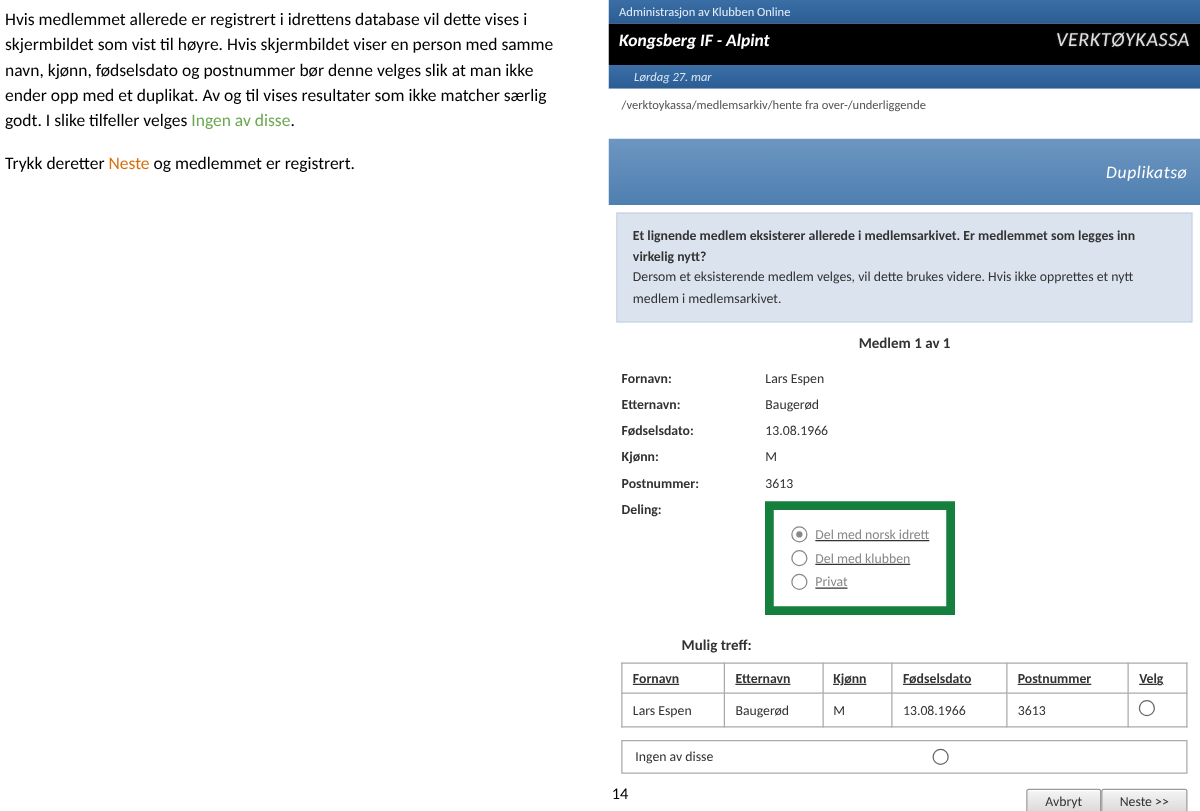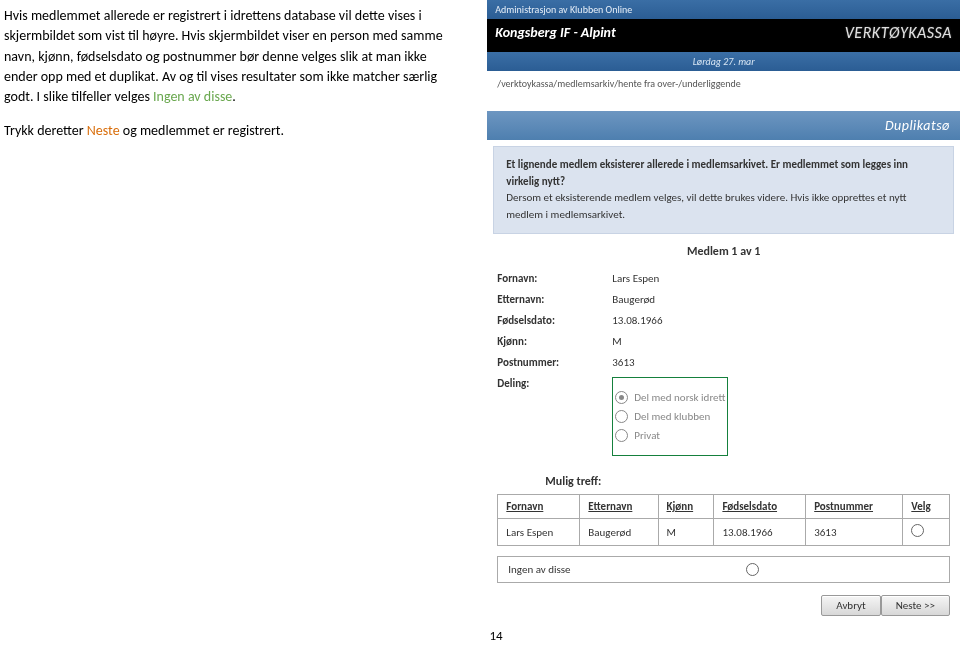--- a/index.html
+++ b/index.html
@@ -56,38 +56,38 @@
     color: #e0e0e0;
     font-size: 16px;
     font-style: italic;
     letter-spacing: 0.5px;
     text-shadow: 0 0 2px #444;
   }
   .date-bar {
     background: linear-gradient(#3b6fa6,#2b5d94);
     color: #d8e6f4;
     font-size: 10px;
-    padding: 3px 0;
-    text-align: center;
+    padding: 3px 20px;
+    text-align: left;
     font-style: italic;
   }
   .crumb-line {
     background: #fff;
     padding: 6px 10px 20px 10px;
     color: #555;
     font-size: 10px;
     border-bottom: 1px solid #fff;
   }
   .title-bar {
     background: linear-gradient(#6d96c1,#4e7faf);
     color: #fff;
     font-style: italic;
     font-size: 14px;
     text-align: right;
-    padding: 6px 10px;
+    padding: 18px 10px;
     letter-spacing: 0.5px;
   }
   .desc-box {
     background: #dbe3ef;
     margin: 6px;
     padding: 10px 12px;
     color: #333;
     font-size: 11px;
     line-height: 1.5;
     border: 1px solid #c8d3e4;
@@ -107,24 +107,25 @@
     align-items: flex-start;
     padding: 4px 0;
   }
   .info-label {
     width: 115px;
     font-weight: bold;
     color: #333;
   }
   .info-value { color: #333; }
   .radio-box {
-    border: 1px solid #15803d;
-    padding: 10px 2px;
+    border: 7px solid #15803d;
+    padding: 10px 14px;
     display: inline-block;
     margin-left: 0;
+    text-decoration: underline;
   }
   .radio-row {
     display: flex;
     align-items: center;
     gap: 6px;
     color: #888;
     padding: 3px 0;
     font-size: 11px;
   }
   .radio-dot {

